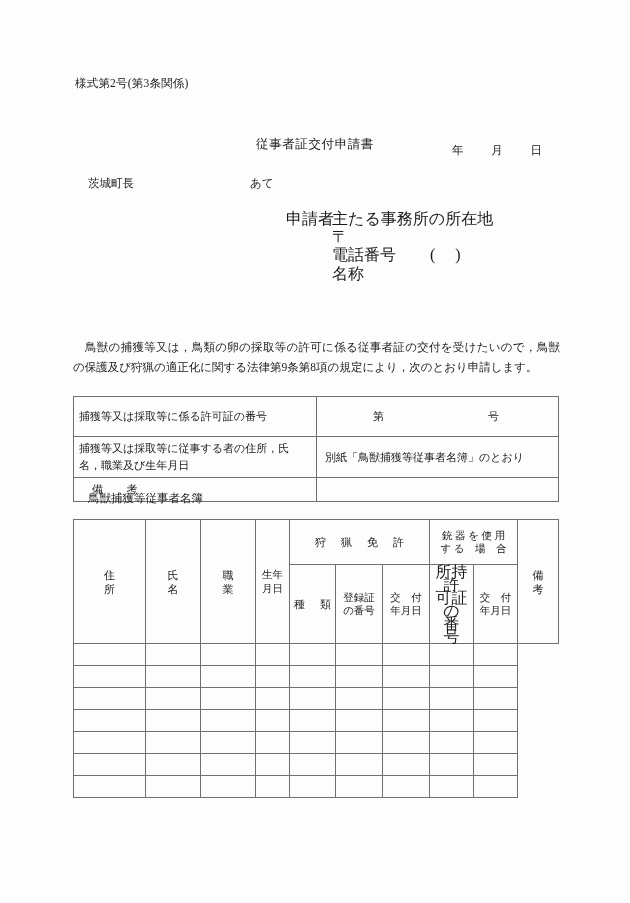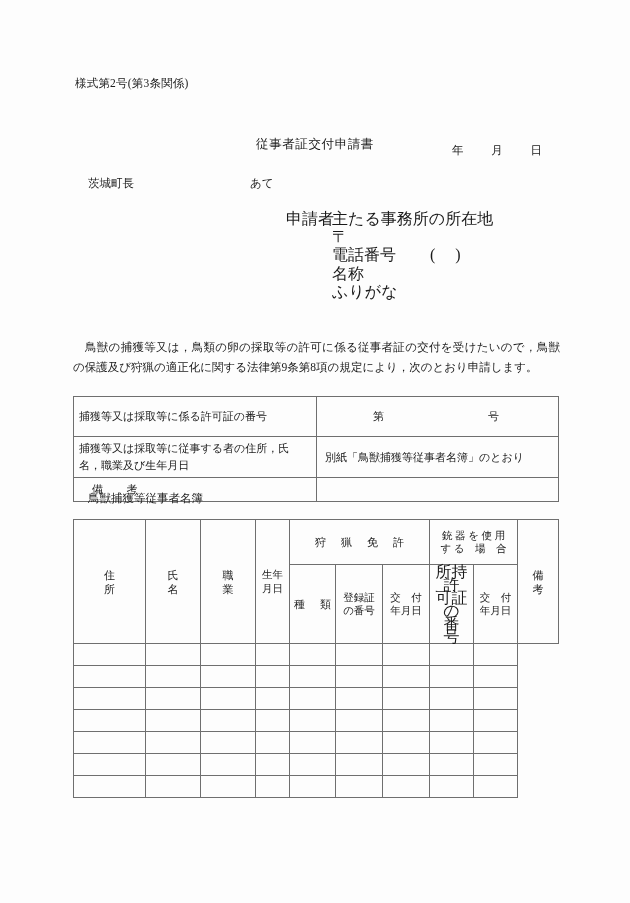--- a/index.html
+++ b/index.html
@@ -213,23 +213,20 @@
       <span class="lbl-applicant">申請者</span><span>主たる事務所の所在地</span>
     </div>
     <div class="row">
       <span class="indent"></span><span>〒</span>
     </div>
     <div class="row">
       <span class="indent"></span><span>電話番号</span><span class="tel-paren"><span>(</span><span class="gap"></span><span>)</span></span>
     </div>
     <div class="row">
       <span class="indent"></span><span>名称</span>
-    </div>
-    <div class="row">
-      <span class="indent"></span><span>ふりがな</span>
     </div>
   </div>
 
   <div class="abs body-text">鳥獣の捕獲等又は，鳥類の卵の採取等の許可に係る従事者証の交付を受けたいので，鳥獣の保護及び狩猟の適正化に関する法律第9条第8項の規定により，次のとおり申請します。</div>
 
   <table class="abs table-permit">
     <colgroup>
       <col style="width:243px">
       <col style="width:242px">
     </colgroup>

